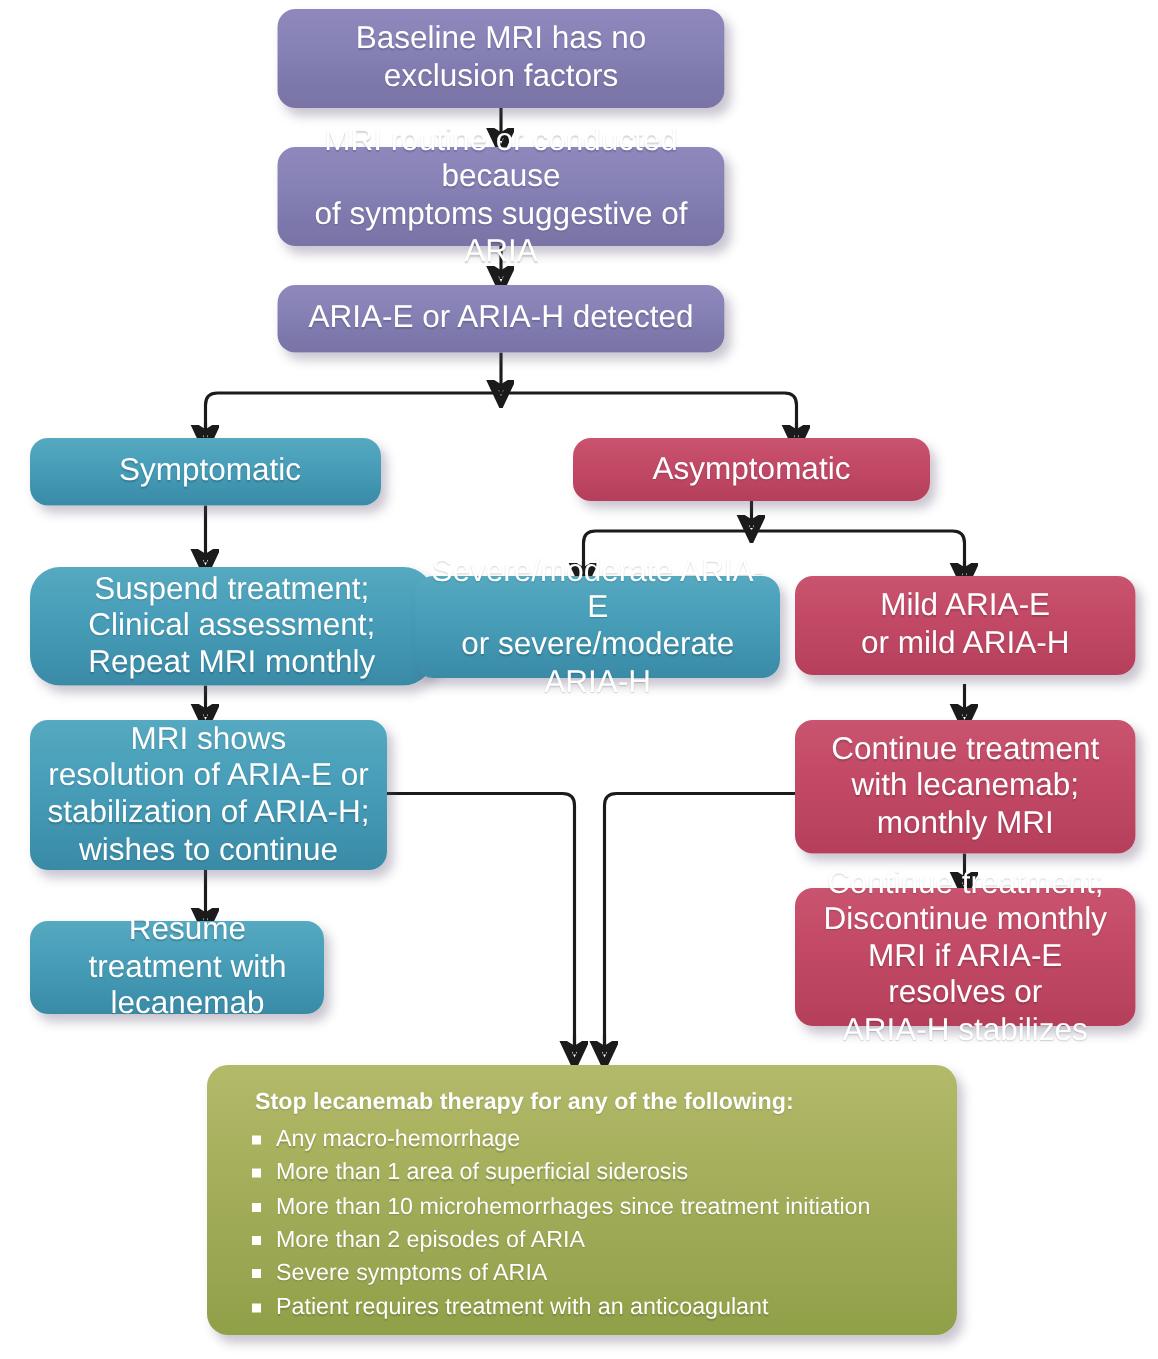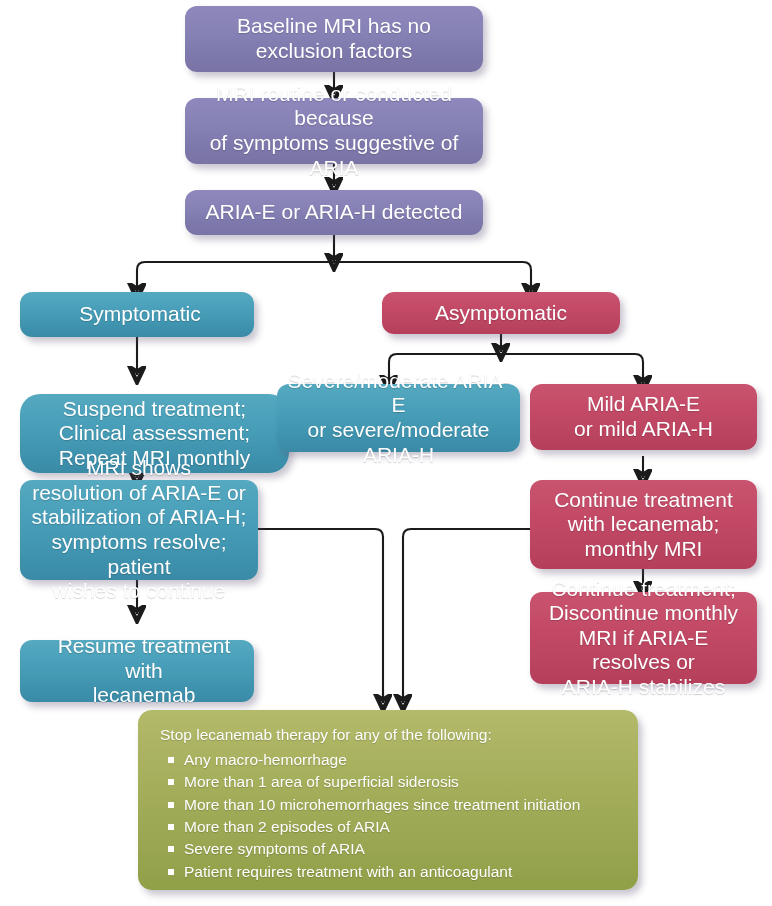--- a/index.html
+++ b/index.html
@@ -49,22 +49,23 @@
 
   
   #green-box{
     display:block;
     text-align:left;
     padding:14px 18px 16px 18px;
     font-size:15.5px;
   }
   #green-box .head{
     display:block;
-    margin:2px 0 4px 4px;
+    margin:2px 0 4px 14px;
     line-height:1.2;
+    font-weight:bold;
   }
   #green-box ul{
     list-style:none;
     margin:0;
     padding:0 0 0 10px;
   }
   #green-box li{
     position:relative;
     padding-left:18px;
     line-height:1.45;
@@ -161,21 +162,21 @@
         <span>Symptomatic</span>
       </span>
   </div>
 
   <div class="node pink" id="n-asymptomatic" style="left:382px;top:292px;width:238px;height:42px;">
     <span class="txt">
         <span>Asymptomatic</span>
       </span>
   </div>
 
-  <div class="node blue" id="n-suspend" style="left:20px;top:394px;width:269px;height:79px;border-radius:20px;">
+  <div class="node blue" id="n-suspend" style="left:20px;top:378px;width:269px;height:79px;border-radius:20px;">
     <span class="txt">
         <span>Suspend treatment;</span>
         <span>Clinical assessment;</span>
         <span>Repeat MRI monthly</span>
       </span>
   </div>
 
   <div class="node blue" id="n-severe" style="left:277px;top:384px;width:243px;height:68px;">
     <span class="txt">
         <span>Severe/moderate ARIA-E</span>
@@ -188,34 +189,33 @@
         <span>Mild ARIA-E</span>
         <span>or mild ARIA-H</span>
       </span>
   </div>
 
   <div class="node blue" id="n-mrishows" style="left:20px;top:480px;width:238px;height:100px;align-items:center;">
     <span class="txt">
         <span>MRI shows</span>
         <span>resolution of ARIA-E or</span>
         <span>stabilization of ARIA-H;</span>
-        <span>symptoms resolve; patient</span>
         <span>wishes to continue</span>
       </span>
   </div>
 
   <div class="node pink" id="n-continue" style="left:530px;top:480px;width:227px;height:89px;">
     <span class="txt">
         <span>Continue treatment</span>
         <span>with lecanemab;</span>
         <span>monthly MRI</span>
       </span>
   </div>
 
-  <div class="node blue" id="n-resume" style="left:20px;top:640px;width:234px;height:62px;padding-left:24px;">
+  <div class="node blue" id="n-resume" style="left:20px;top:614px;width:196px;height:62px;padding-left:24px;">
     <span class="txt">
         <span>Resume treatment with</span>
         <span>lecanemab</span>
       </span>
   </div>
 
   <div class="node pink" id="n-discontinue" style="left:530px;top:592px;width:227px;height:92px;">
     <span class="txt">
         <span>Continue treatment;</span>
         <span>Discontinue monthly</span>

